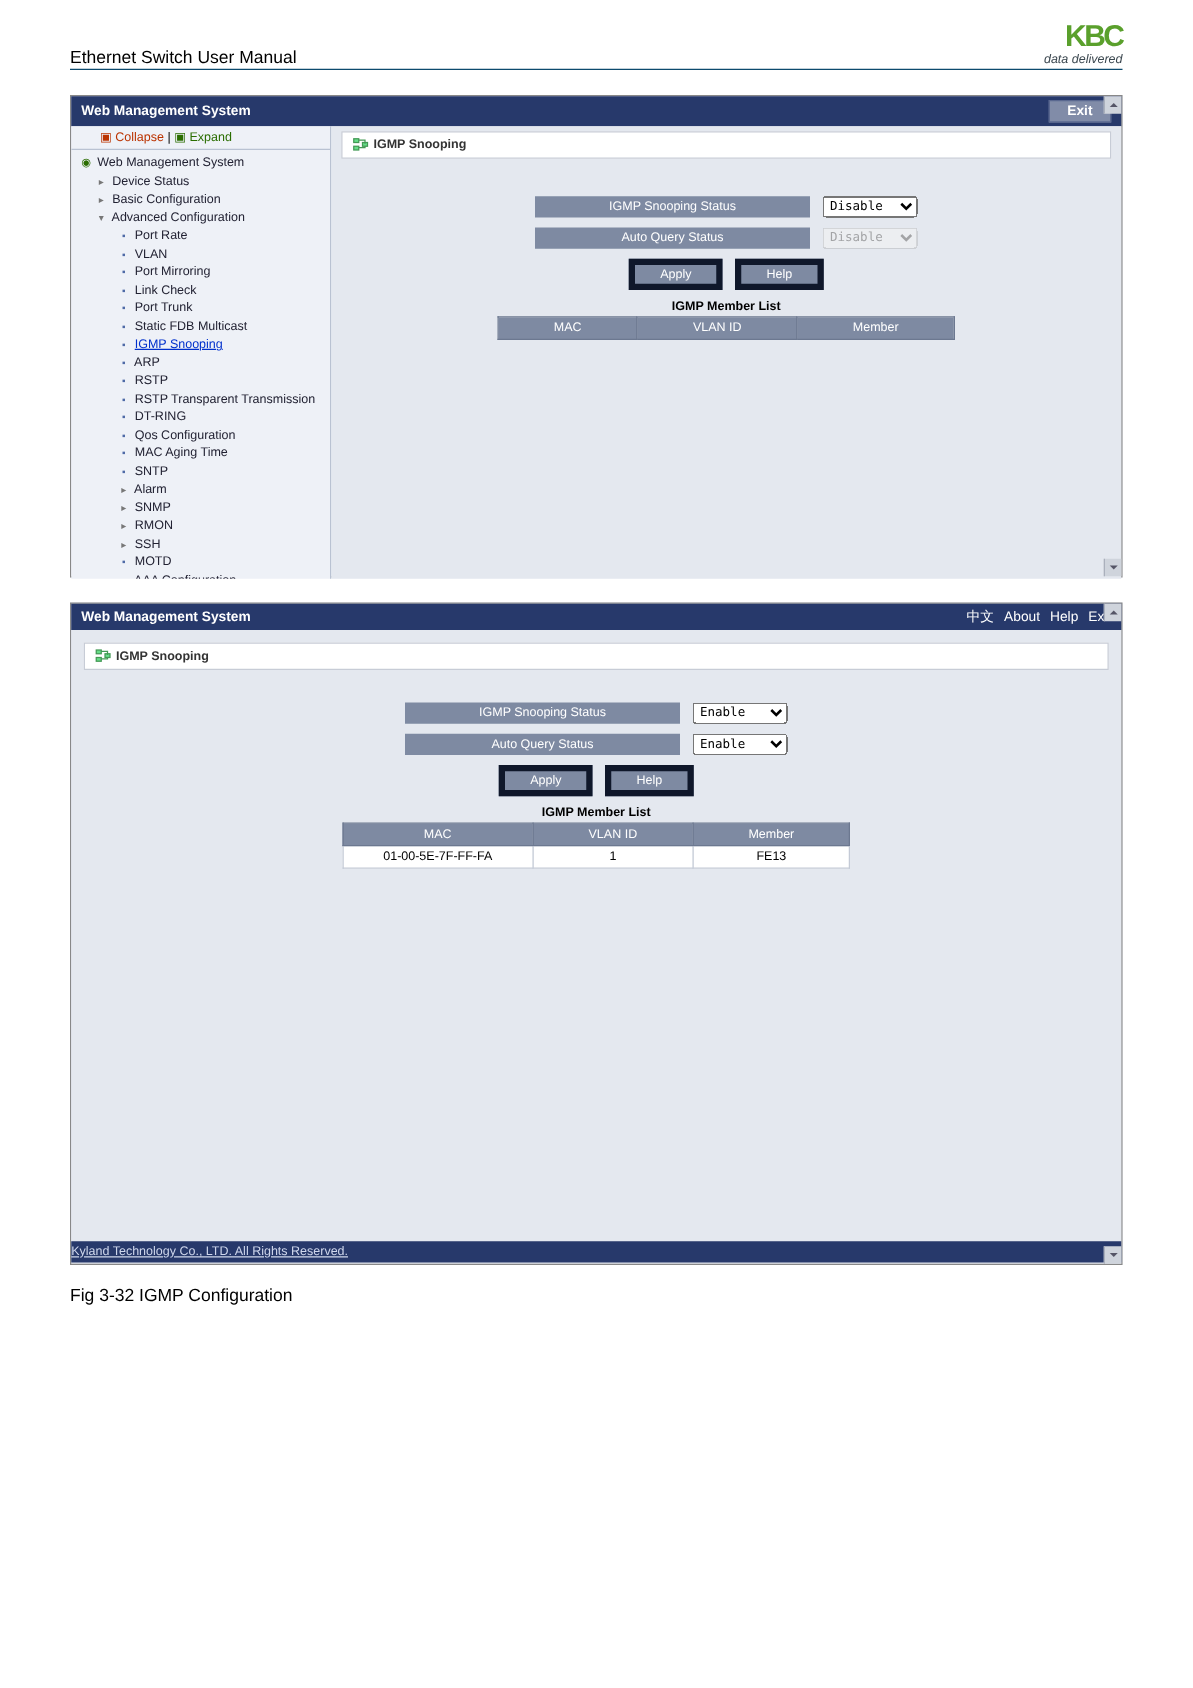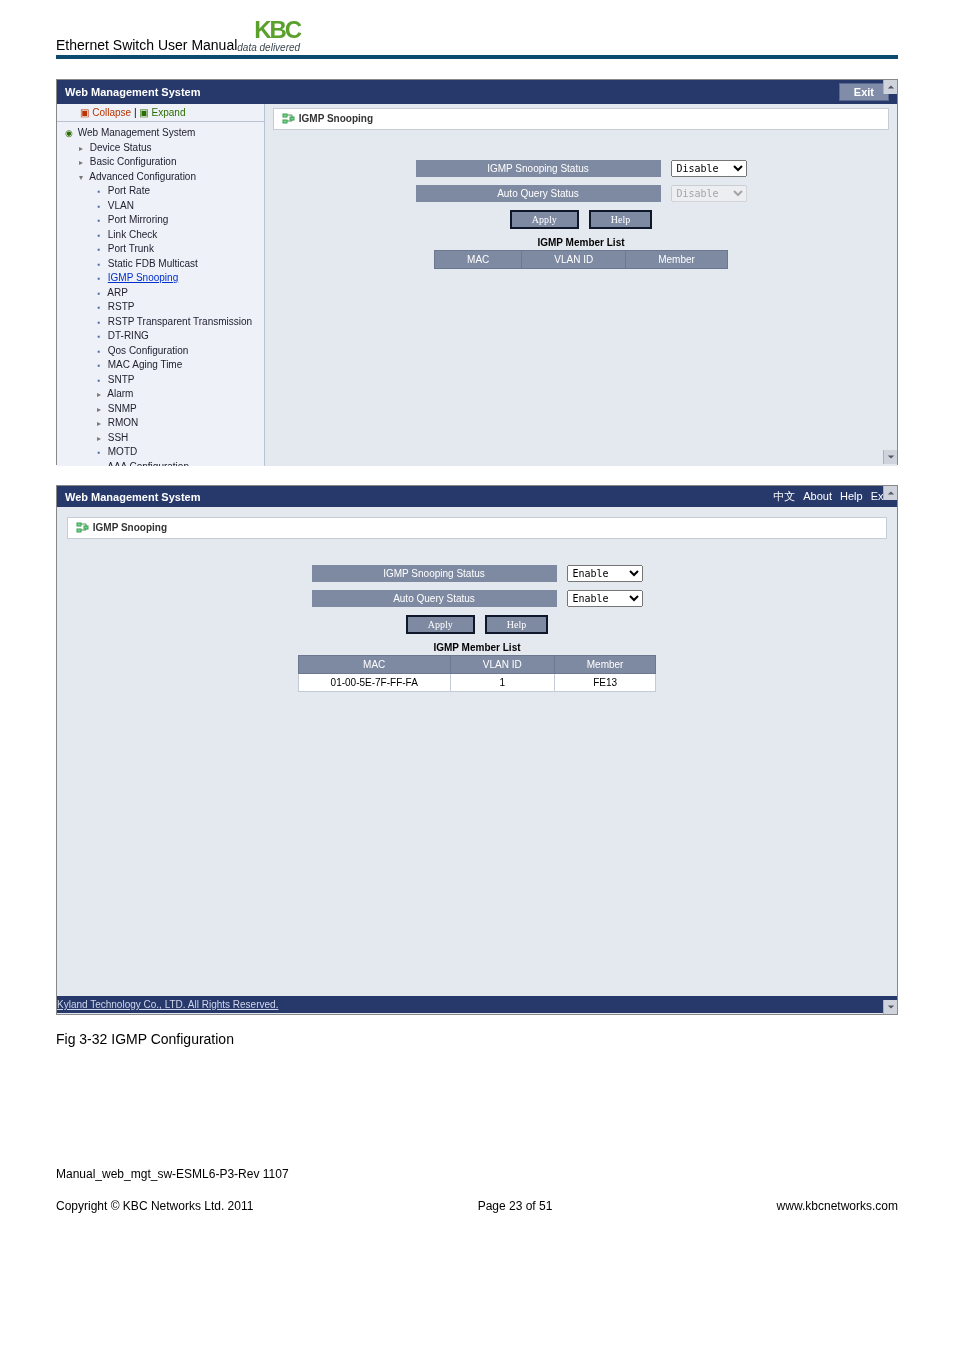--- a/index.html
+++ b/index.html
@@ -1,18 +1,18 @@
 <!DOCTYPE html>
 <html><head>
 <meta charset="utf-8">
 <style>
   * { box-sizing: border-box; }
   body { margin:0; background:#fff; font-family:Verdana,Arial,sans-serif; color:#000; width:954px; }
   .page { padding:18px 56px 40px 56px; }
-  .doc-header { display:flex; align-items:flex-end; border-bottom:4px solid #0c4a6e; padding-bottom:2px; }
+  .doc-header { display:flex; align-items:flex-end; justify-content:space-between; border-bottom:1px solid #0c4a6e; padding-bottom:2px; }
   .doc-title { font-size:14px; }
   .kbc-logo { text-align:right; font-size:10px; color:#3b474f; }
   .kbc-logo .mark { font-size:24px; color:#5aa02c; font-weight:bold; letter-spacing:-2px; line-height:1; }
   .kbc-logo .dd { font-style:italic; }
 
   .shot { position:relative; margin-top:20px; border:1px solid #888; background:#e3e7ee; }
   .navy-bar { background:#27396b; color:#fff; font-size:11px; font-weight:bold; padding:3px 8px; display:flex; justify-content:space-between; align-items:center; }
   .navy-bar .right-links span { margin-left:8px; font-weight:normal; }
   .exit-btn { background:#818ca8; color:#fff; padding:2px 14px; font-size:11px; border:1px solid #5a6890; }
 
@@ -33,27 +33,27 @@
   .tree-item.current .lbl { color:#0030cc; text-decoration:underline; }
   .folder-ic::before { content:"▸"; font-size:8px; }
   .folder-open-ic::before { content:"▾"; font-size:8px; }
   .page-ic::before { content:"▪"; font-size:8px; }
   .globe-ic::before { content:"◉"; color:#2a6d00; font-size:9px; }
 
   .main-panel { flex:1; background:#e4e8ef; padding:4px 8px 8px 8px; }
   .panel-title { background:#fff; border:1px solid #c7ccd6; font-size:10px; font-weight:bold; color:#333; padding:4px 8px; margin-bottom:30px; }
   .panel-title .treeicon { display:inline-block; width:14px; height:12px; vertical-align:middle; }
   .form-row { display:flex; justify-content:center; align-items:center; margin-bottom:8px; gap:10px; }
-  .steel-lbl { background:#7e8aa2; color:#fff; font-size:10px; padding:3px 0; width:245px; text-align:center; }
+  .steel-lbl { background:#7e8aa2; color:#fff; font-size:10px; padding:3px 0; width:220px; text-align:center; }
   .dd-select { font-size:10px; font-family:monospace; padding:1px; width:76px; }
   .dd-select[disabled] { color:#888; }
-  .btn-steel { background:#7e8aa2; color:#fff; font-size:10px; border:2px solid #0f172a; padding:2px 20px;font-family:Liberation Serif, serif; }
+  .btn-steel { background:#7e8aa2; color:#fff; font-size:10px; border:5px solid #0f172a; padding:2px 20px; }
   .member-caption { text-align:center; font-size:10px; font-weight:bold; margin-bottom:2px; }
   .mtable { margin:0 auto; border-collapse:collapse; font-size:10px; }
-  .mtable th { background:#7e8aa2; color:#fff; font-weight:normal; padding:3px 32px; border:1px solid #6c7890; }
+  .mtable th { background:#7e8aa2; color:#fff; font-weight:normal; padding:3px 44px; border:1px solid #6c7890; }
   .mtable td { background:#fff; border:1px solid #c4cad6; padding:3px 32px; text-align:center; }
   .scrollhint { position:absolute; top:0; right:0; width:14px; height:14px; background:#cfd4dc; border-left:1px solid #aab0bc; display:flex; align-items:center; justify-content:center;}
   .scrollhint.bot { top:auto; bottom:0; }
   .scrollhint svg { width:8px; height:8px; }
 
   .caption { font-size:14px; margin:16px 0 28px 0; }
 
   .shot2 { height:530px; }
   .shot2-body { height:calc(100% - 22px); background:#e4e8ef; display:flex; flex-direction:column; }
   .shot2-body .panel-title { margin:10px 10px 26px 10px; }
@@ -222,22 +222,14 @@
   </div>
   <div class="scrollhint bot">
         <svg viewBox="0 0 10 10">
           <path d="M1 3 L5 7 L9 3 Z" fill="#556"></path>
         </svg>
       </div>
 </div>
 
 <div class="caption">Fig 3-32 IGMP Configuration</div>
 
-<div class="doc-footer">
-  <div class="mf">Manual_web_mgt_sw-ESML6-P3-Rev 1107</div>
-  <div class="row">
-    <span>Copyright © KBC Networks Ltd. 2011</span>
-    <span>Page 23 of 51</span>
-    <span>www.kbcnetworks.com</span>
-  </div>
-</div>
 
 </div>
 
 </body></html>

